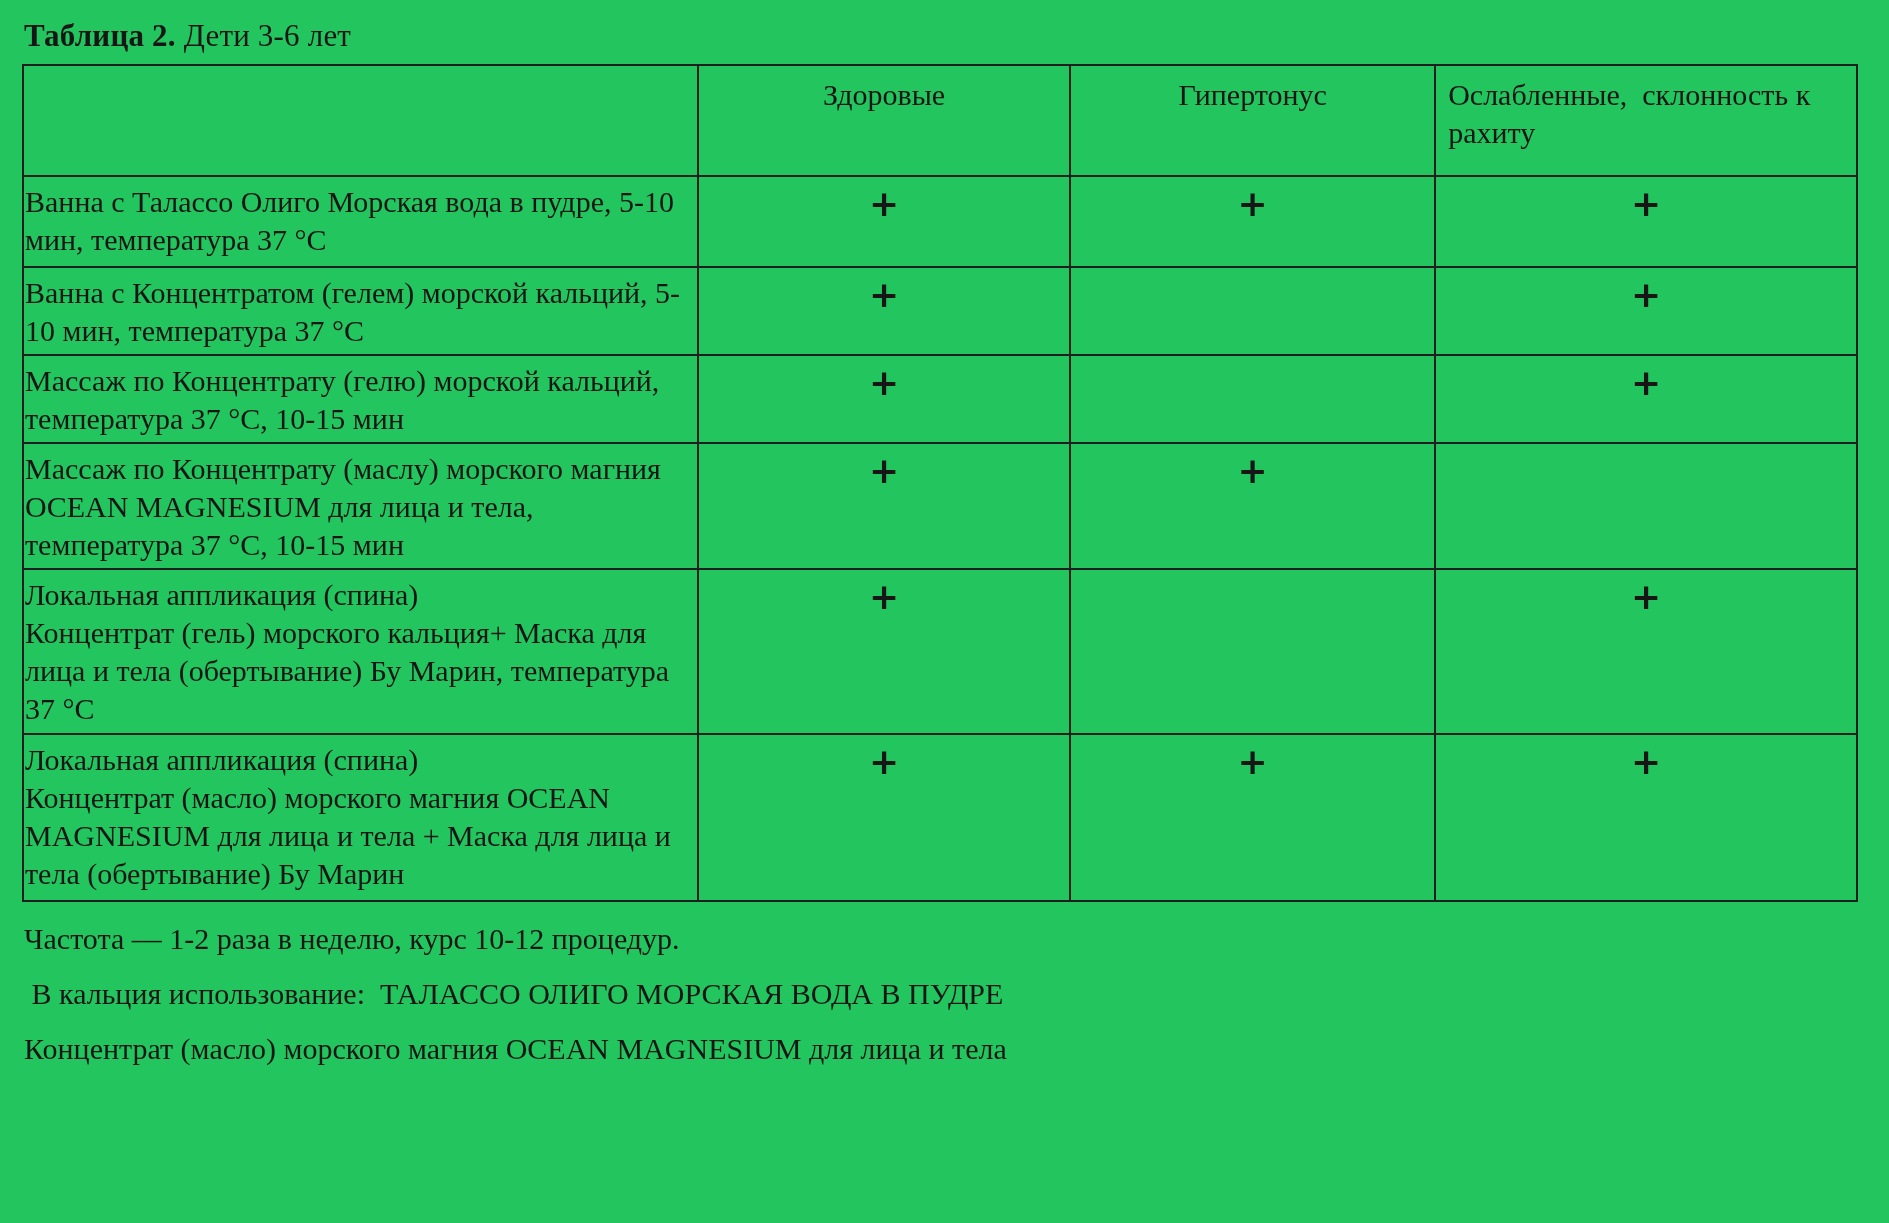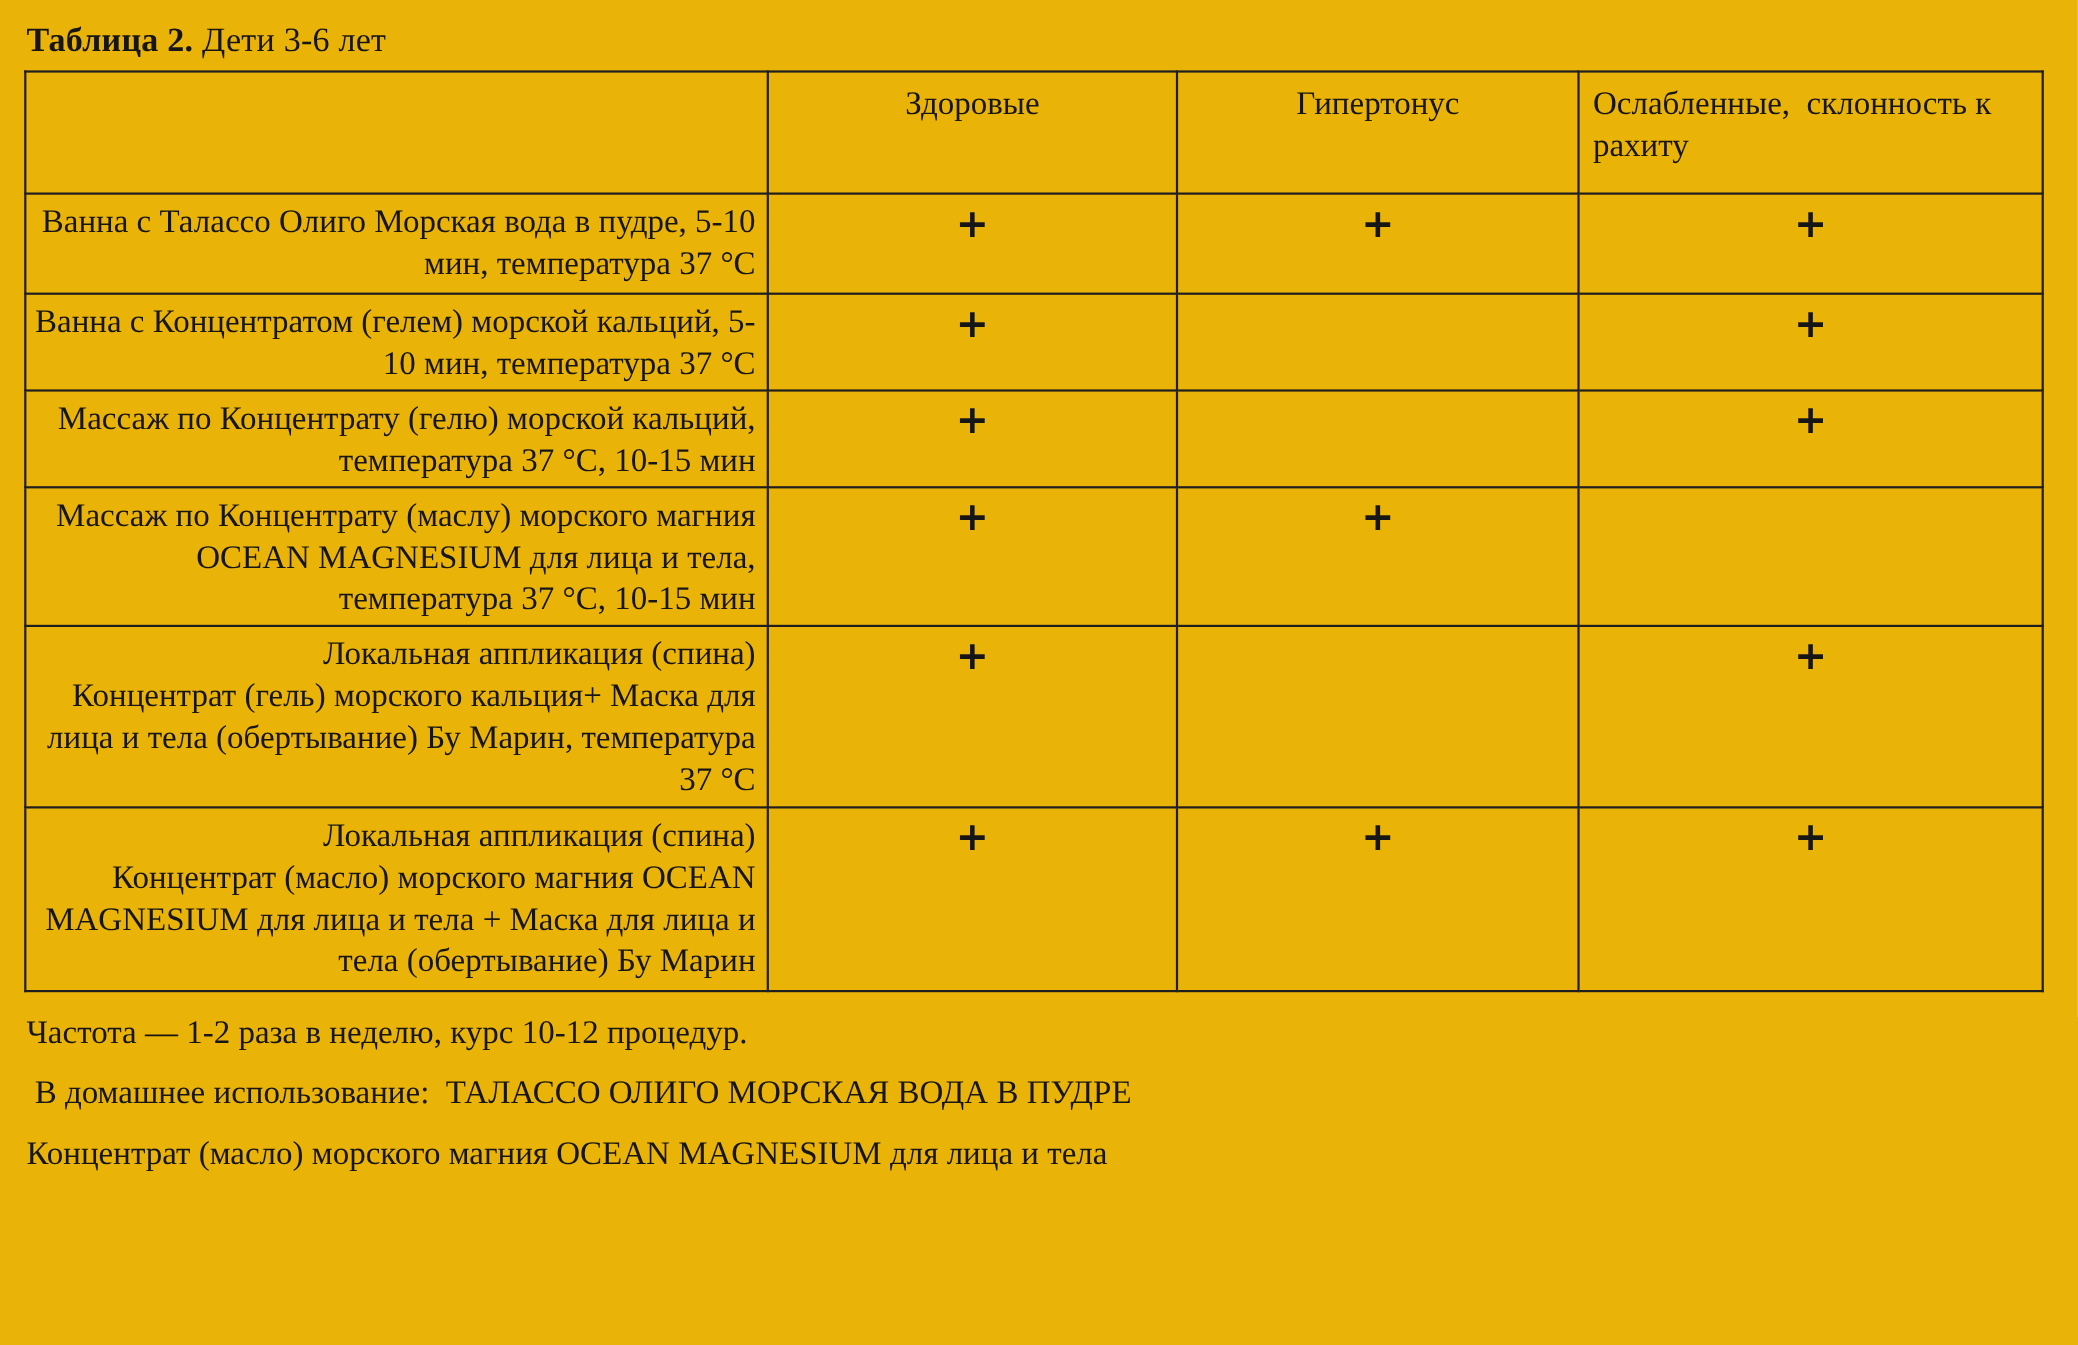--- a/index.html
+++ b/index.html
@@ -1,17 +1,17 @@
 <!DOCTYPE html>
 <html><head>
 <meta charset="utf-8">
 <style>
   html,body { margin:0; padding:0; background:#ffffff; }
   .page {
-    position:relative; width:1889px; height:1223px; background:#eab308;
+    position:relative; width:1889px; height:1223px; background:#22c55e;
     color:#161616; font-family:"Liberation Serif","DejaVu Serif",serif;
     box-sizing:border-box; padding:14px 26px 0 22px; overflow:hidden;
   }
   .doc-title { font-size:31px; margin:4px 0 10px 2px; letter-spacing:0.2px; }
   .doc-title .bold { font-weight:bold; }
   table.proc-table {
     border-collapse:collapse; width:1836px; table-layout:fixed;
   }
   table.proc-table td {
     border:2px solid #1f1f1f; vertical-align:top; box-sizing:border-box;
@@ -22,21 +22,21 @@
   tr.r-3        { height:82px; }
   tr.r-4        { height:88px; }
   tr.r-5        { height:125px; }
   tr.r-6        { height:165px; }
   tr.r-7        { height:167px; }
   .hdr {
     font-size:30px; text-align:center; padding:10px 8px 0 8px; line-height:38px;
   }
   .hdr-left { text-align:left; padding:10px 10px 1px 12px; white-space:pre-wrap; }
   .proc {
-    font-size:30px; line-height:38px; padding:6px 10px 4px 1px; white-space:pre-wrap;text-align:right;
+    font-size:30px; line-height:38px; padding:6px 10px 4px 1px; white-space:pre-wrap;
   }
   .mark {
     text-align:center; font-size:36px; font-weight:bold;
     padding-top:8px; line-height:38px; font-family:"DejaVu Sans","Liberation Sans",sans-serif;
   }
   .notes { margin-top:18px; }
   .notes p {
     font-size:30px; line-height:37px; margin:0 0 18px 2px; white-space:pre-wrap;
   }
 </style>
@@ -97,17 +97,17 @@
 Концентрат (масло) морского магния OCEAN MAGNESIUM для лица и тела + Маска для лица и тела (обертывание) Бу Марин</td>
       <td class="mark">+</td>
       <td class="mark">+</td>
       <td class="mark">+</td>
     </tr>
   </tbody>
     </table>
 
   <div class="notes">
     <p>Частота — 1-2 раза в неделю, курс 10-12 процедур.</p>
-    <p> В домашнее использование:  ТАЛАССО ОЛИГО МОРСКАЯ ВОДА В ПУДРЕ</p>
+    <p> В кальция использование:  ТАЛАССО ОЛИГО МОРСКАЯ ВОДА В ПУДРЕ</p>
     <p>Концентрат (масло) морского магния OCEAN MAGNESIUM для лица и тела</p>
   </div>
 
 </div>
 
 </body></html>

